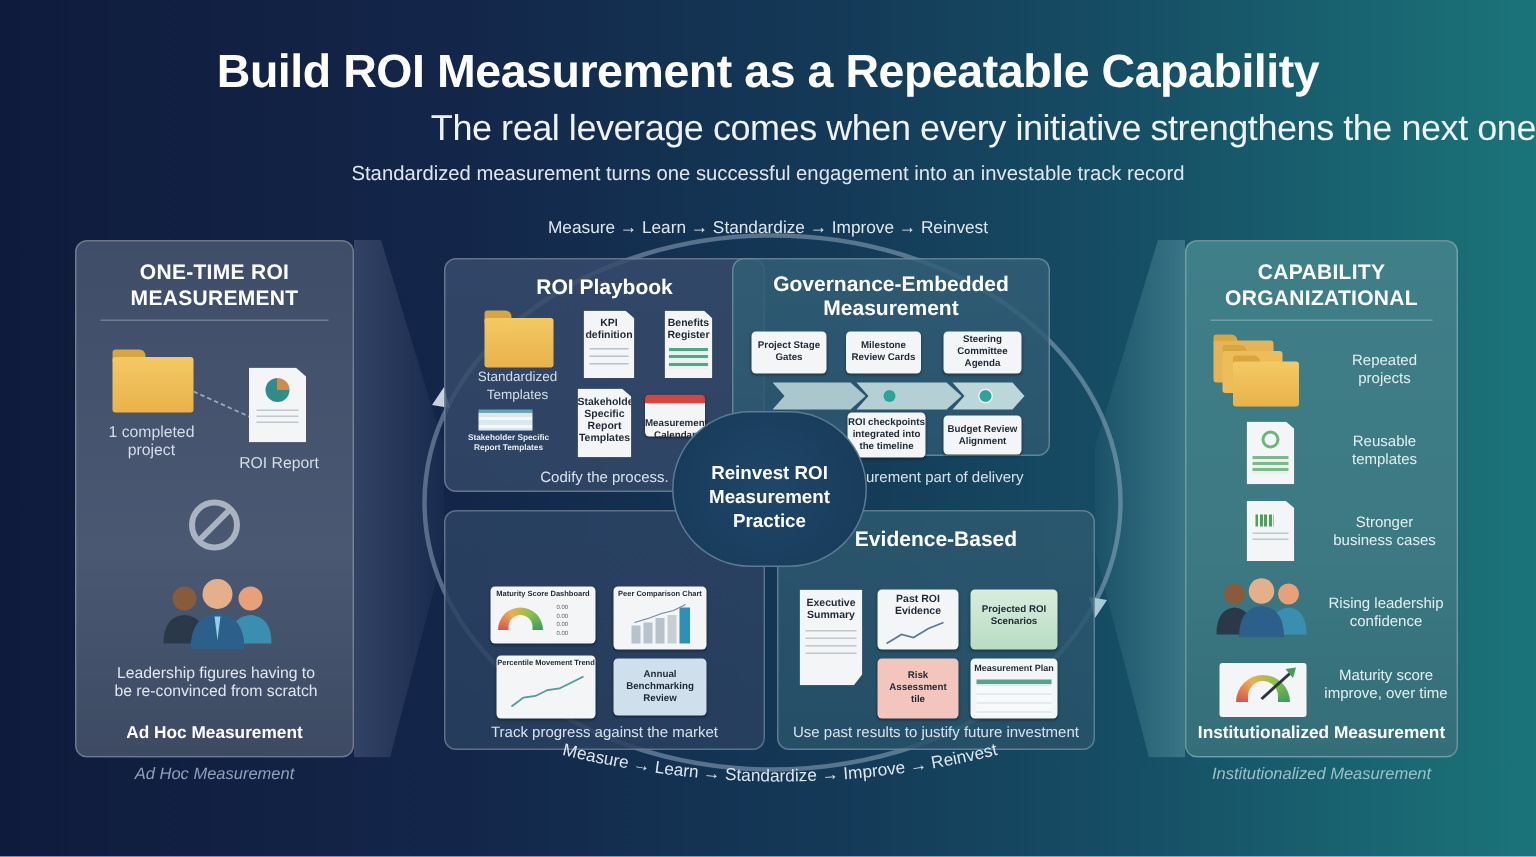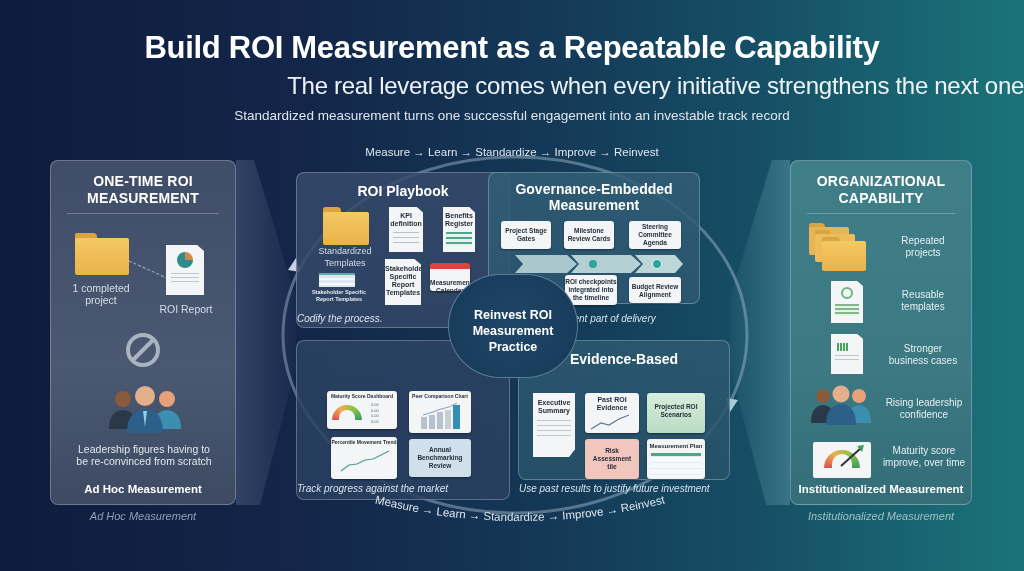--- a/index.html
+++ b/index.html
@@ -20,23 +20,23 @@
 .side-foot{position:absolute;left:0;width:100%;bottom:9px;text-align:center;font-weight:bold;font-size:11.5px}
 .under{top:510px;font-style:italic;font-size:11px;color:#8ea0b8;text-align:center}
 
 #wedge-left{left:236px;top:160px;width:60px;height:345px;background:linear-gradient(90deg,rgba(110,125,155,0.35),rgba(110,125,155,0.05));clip-path:polygon(0 0,30% 0,100% 40%,100% 60%,40% 100%,0 100%)}
 #wedge-right{left:730px;top:160px;width:60px;height:345px;background:linear-gradient(270deg,rgba(120,180,190,0.35),rgba(120,180,190,0.05));clip-path:polygon(70% 0,100% 0,100% 100%,60% 100%,0 60%,0 40%)}
 
 .quad{position:absolute;border:1px solid rgba(255,255,255,0.25);border-radius:8px;background:rgba(60,84,115,0.55)}
 #q-playbook{left:296px;top:172px;width:214px;height:156px;background:linear-gradient(180deg,rgba(55,75,108,0.85),rgba(52,72,104,0.85))}
 #q-governance{left:488px;top:172px;width:212px;height:132px;background:linear-gradient(180deg,rgba(50,95,118,0.85),rgba(45,88,112,0.85))}
 #q-bench{left:296px;top:340px;width:214px;height:160px;background:linear-gradient(180deg,rgba(45,68,100,0.85),rgba(42,64,96,0.85))}
-#q-evidence{left:518px;top:340px;width:212px;height:140px;background:linear-gradient(180deg,rgba(45,90,112,0.85),rgba(40,82,106,0.85))}
+#q-evidence{left:518px;top:340px;width:212px;height:160px;background:linear-gradient(180deg,rgba(45,90,112,0.85),rgba(40,82,106,0.85))}
 .qt{position:absolute;left:0;width:100%;text-align:center;font-weight:bold;font-size:14px;line-height:16px}
-.qcap{position:absolute;left:0;width:100%;font-style:italic;font-size:10px;color:#d8e2ec}
+.qcap{position:absolute;left:0;width:100%;text-align:center;font-size:10px;color:#d8e2ec}
 .card{position:absolute;background:#f3f5f7;border-radius:3px;color:#1f2a36;font-weight:bold;font-size:6.5px;text-align:center;line-height:8px;box-shadow:0 1px 2px rgba(0,0,0,0.4)}
 .doc{position:absolute;background:#f4f5f6;color:#1e2935;font-weight:bold;font-size:7px;line-height:8px;text-align:center;box-shadow:1px 1px 2px rgba(0,0,0,0.45);clip-path:polygon(0 0,82% 0,100% 12%,100% 100%,0 100%)}
 .lbl{position:absolute;font-size:10px;color:#d5dde6;text-align:center;line-height:12px}
 #hub-circle{left:448px;top:274px;width:130px;height:104px;border-radius:65px;background:radial-gradient(circle,#1f4668 0%,#173958 100%);border:1.5px solid rgba(190,215,235,0.4)}
 #hub-text{left:448px;top:307px;width:130px;text-align:center;font-weight:bold;font-size:12.5px;line-height:16px}
 
 .folder{position:absolute}
 .folder .tab{position:absolute;left:0;top:0;width:40%;height:20%;background:#d9a53f;border-radius:2px 4px 0 0}
 .folder .body{position:absolute;left:0;top:12%;width:100%;height:88%;background:linear-gradient(180deg,#f4c964,#e9b24a);border-radius:2px}
 .gauge{position:absolute;border-radius:50% 50% 0 0 / 100% 100% 0 0;background:conic-gradient(from 270deg at 50% 100%,#d9534f 0deg,#f0ad4e 60deg,#8bc34a 120deg,#3e9d5c 180deg,transparent 180deg)}
@@ -98,22 +98,22 @@
   <div class="lbl" style="left:6px;top:282px;width:174px;font-size:10.5px;color:#e1e6ec">
     <div>Leadership figures having to</div>
     <div>be re-convinced from scratch</div>
   </div>
   <div class="side-foot">Ad Hoc Measurement</div>
 </div>
 <div class="abs under" style="left:50px;width:186px">Ad Hoc Measurement</div>
 
 <div class="abs side" id="right-panel">
   <div class="side-title">
+    <div>CAPABILITY</div>
     <div>ORGANIZATIONAL</div>
-    <div>CAPABILITY</div>
   </div>
   <div class="side-divider"></div>
 
   <div class="folder" style="left:18px;top:62px;width:40px;height:32px">
       <div class="tab"></div>
       <div class="body" style="background:#e6b357"></div>
     </div>
   <div class="folder" style="left:24px;top:69px;width:40px;height:32px">
       <div class="tab"></div>
       <div class="body" style="background:#edbd5c"></div>

